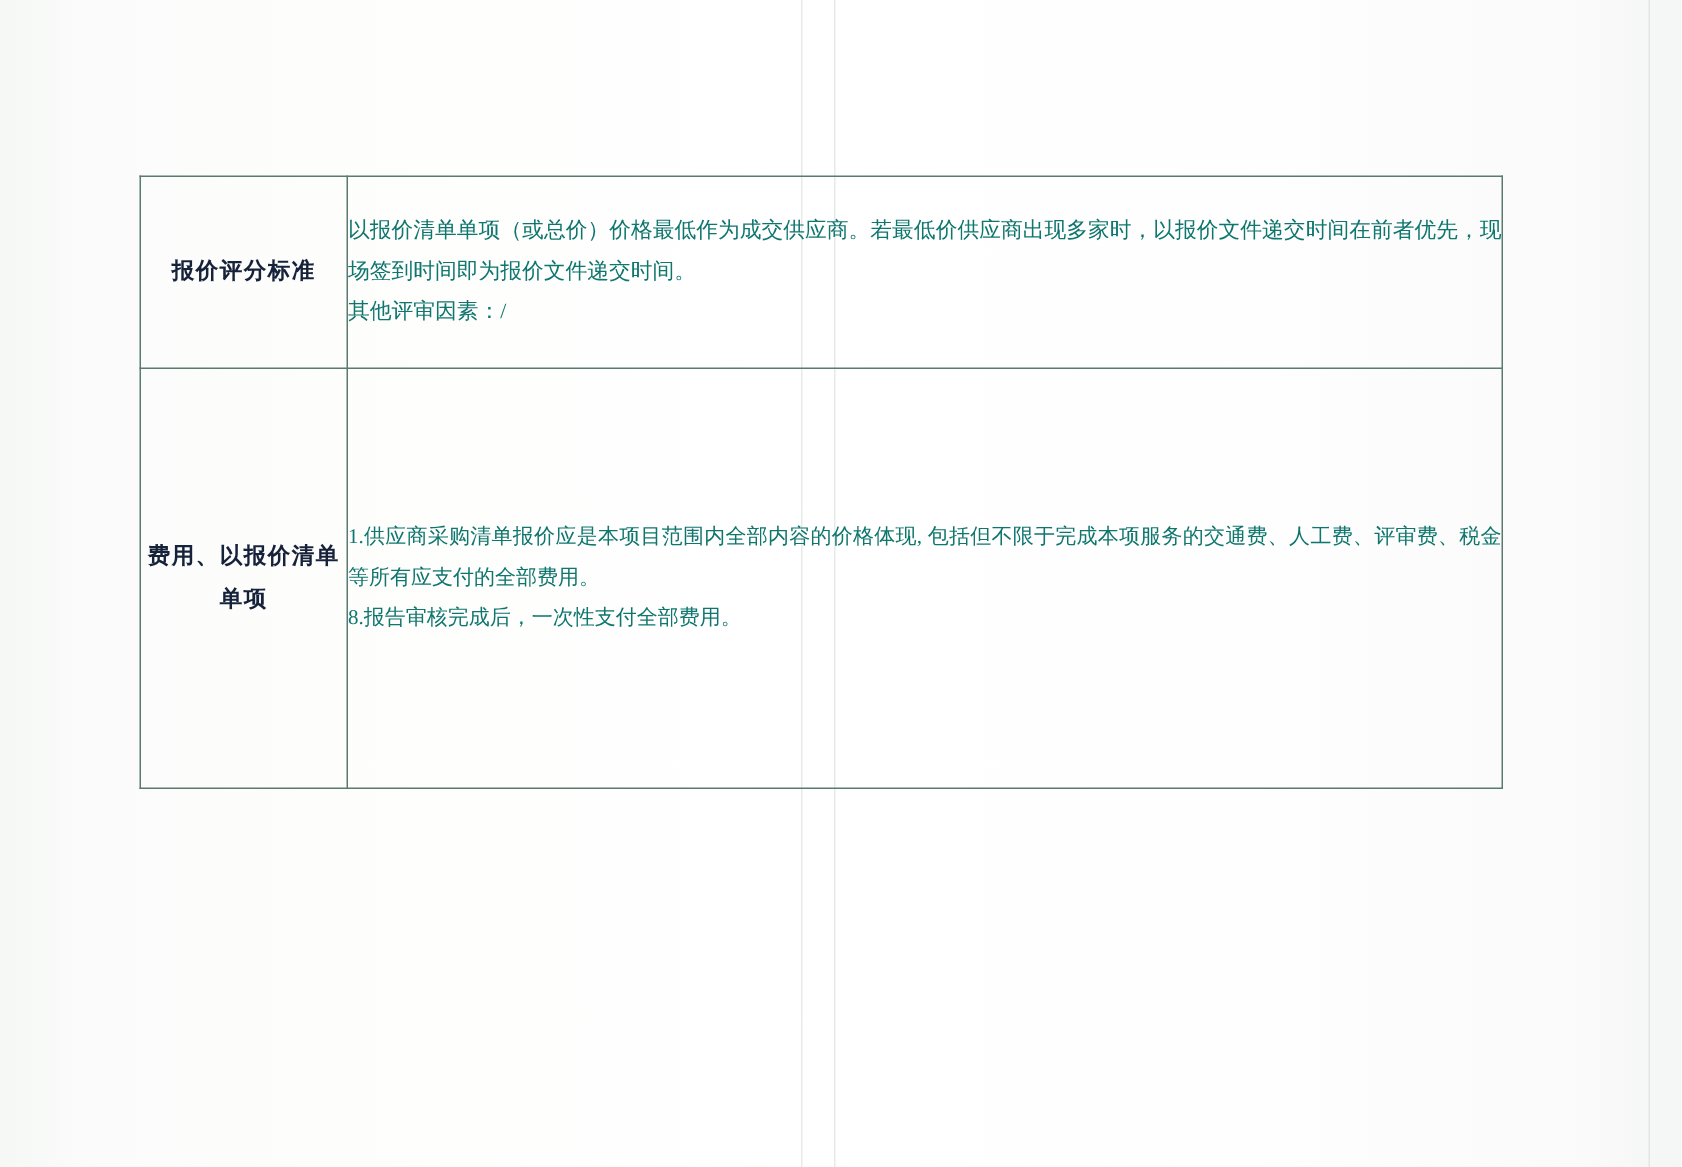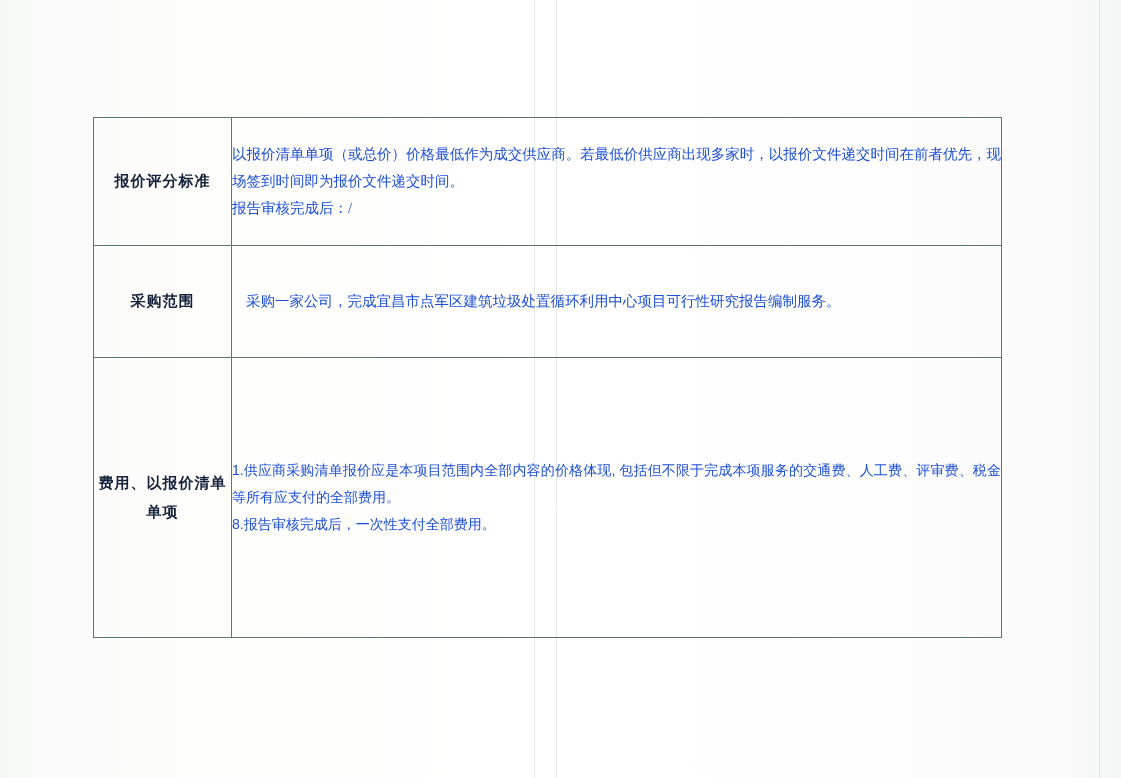--- a/index.html
+++ b/index.html
@@ -59,36 +59,36 @@
     font-weight: bold;
     font-size: 15px;
     color: #16213a;
     line-height: 1.9;
     letter-spacing: 1px;
     padding: 6px 8px;
   }
   .content-cell {
     padding: 14px 12px 14px 14px;
     font-size: 14.5px;
-    color: #1d4ed8;
+    color: #0f766e;
     line-height: 1.85;
     text-align: justify;
   }
   .content-cell p {
     margin: 0;
   }
 
   .row-scoring .content-cell { padding-top: 16px; padding-bottom: 16px; }
   .row-scoring { height: 128px; }
   .row-scope { height: 112px; }
   .row-scope .content-cell { padding-left: 14px; }
   .row-fees { height: 280px; }
   .row-fees .content-cell {
     vertical-align: middle;
-    font-family: Liberation Sans, sans-serif;
+    font-family: Liberation Serif, serif;
     font-size: 14px;
     line-height: 1.95;
   }
   .row-fees .label-cell {
     font-family: "Liberation Serif", serif;
   }
 
   .indent { text-indent: 0; }
 </style>
 </head>
@@ -98,27 +98,21 @@
 <div class="scan-line l1"></div>
 <div class="scan-line l2"></div>
 <div class="scan-line l3"></div>
 
 <table class="doc-table">
   <tbody>
     <tr class="row-scoring">
       <td class="label-cell">报价评分标准</td>
       <td class="content-cell">
         <p class="indent">以报价清单单项（或总价）价格最低作为成交供应商。若最低价供应商出现多家时，以报价文件递交时间在前者优先，现场签到时间即为报价文件递交时间。</p>
-        <p class="indent">报告审核完成后：/</p>
-      </td>
-    </tr>
-    <tr class="row-scope">
-      <td class="label-cell">采购范围</td>
-      <td class="content-cell">
-        <p class="indent">采购一家公司，完成宜昌市点军区建筑垃圾处置循环利用中心项目可行性研究报告编制服务。</p>
+        <p class="indent">其他评审因素：/</p>
       </td>
     </tr>
     <tr class="row-fees">
       <td class="label-cell">费用、以报价清单单项</td>
       <td class="content-cell">
         <p class="indent">1.供应商采购清单报价应是本项目范围内全部内容的价格体现, 包括但不限于完成本项服务的交通费、人工费、评审费、税金等所有应支付的全部费用。</p>
         <p class="indent">8.报告审核完成后，一次性支付全部费用。</p>
       </td>
     </tr>
   </tbody>

